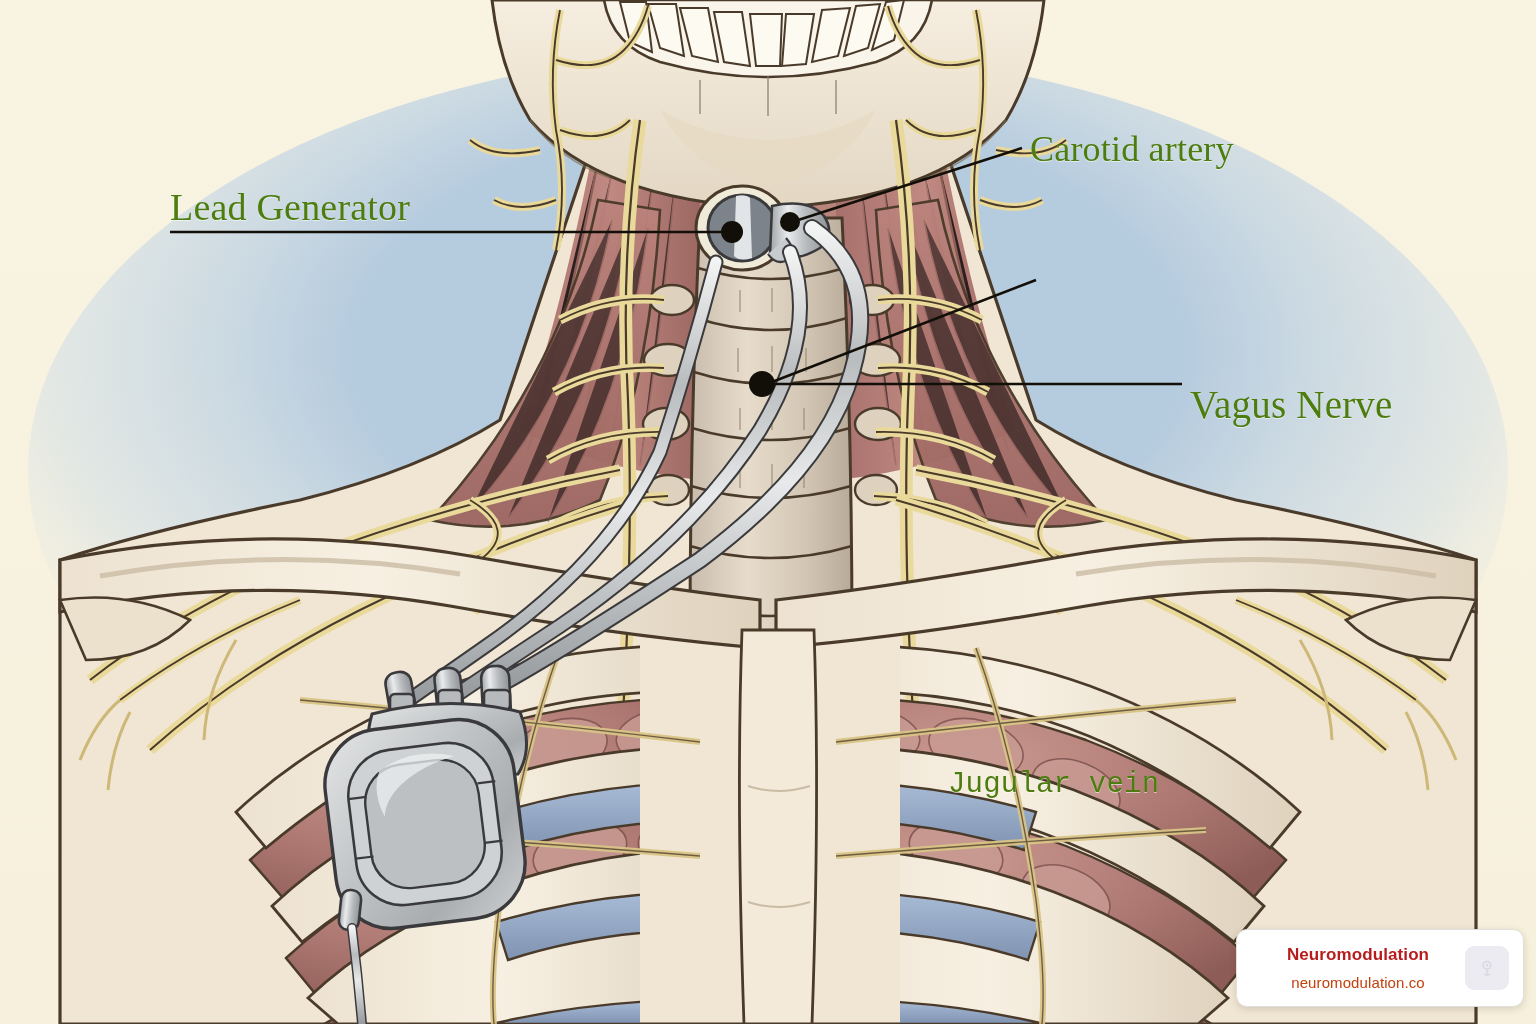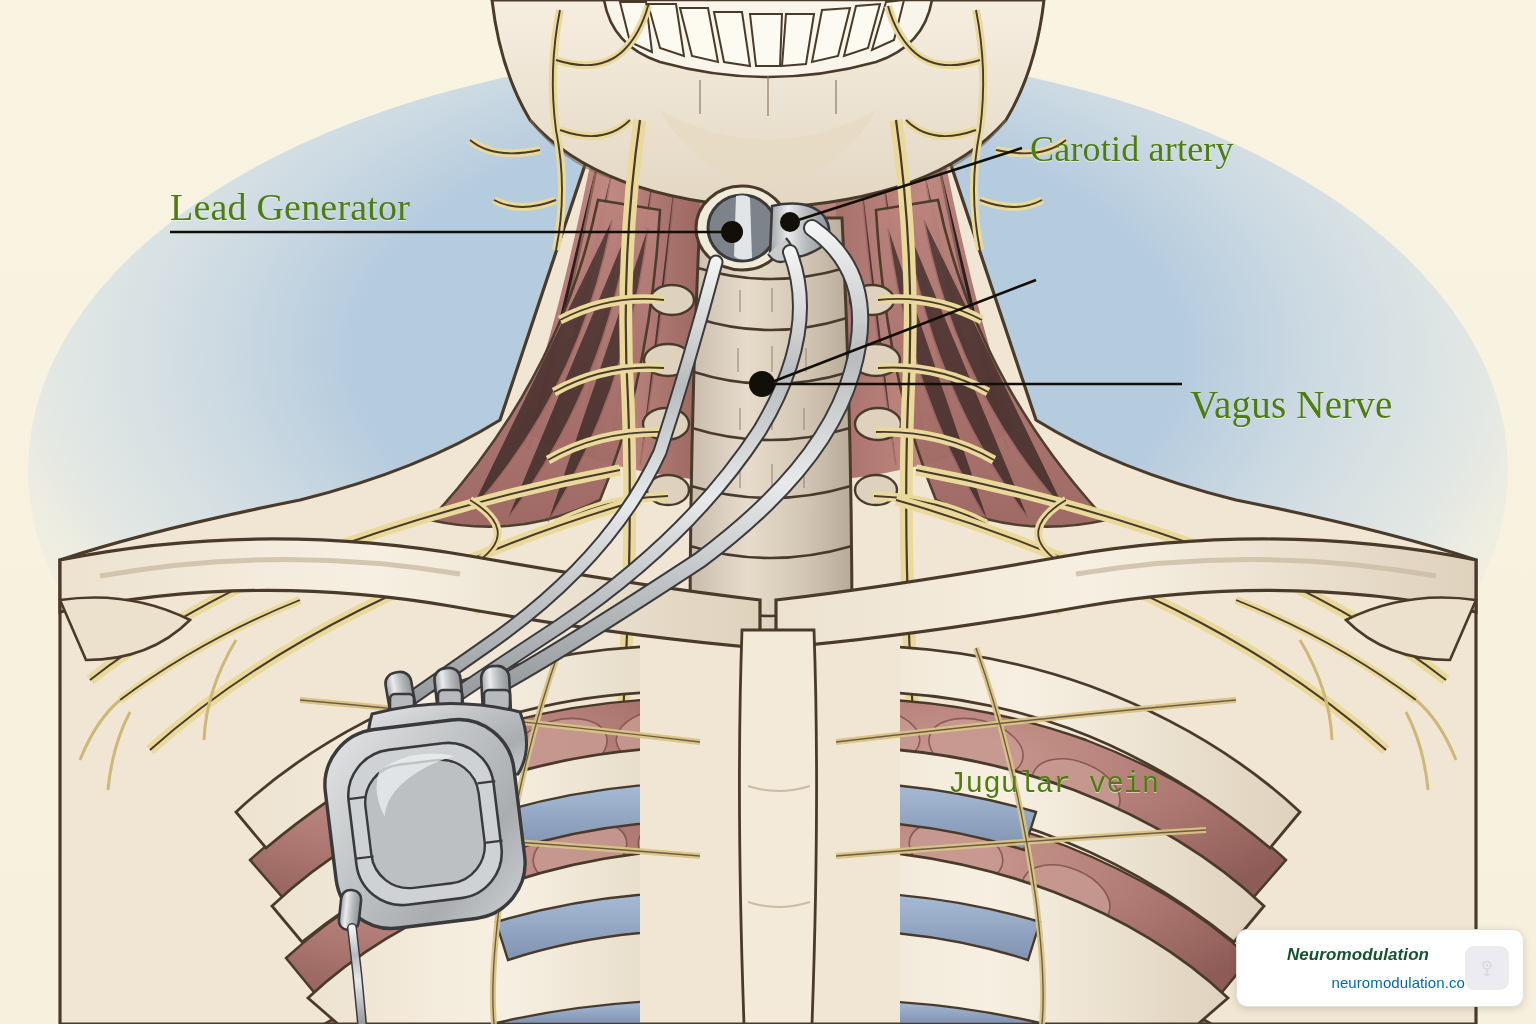--- a/index.html
+++ b/index.html
@@ -33,22 +33,22 @@
     width:288px; height:78px;
     background:#ffffff;
     border:1px solid #e2e0da;
     border-radius:11px;
     box-shadow:0 2px 7px rgba(60,50,30,.17);
     display:flex; align-items:center; padding:0 14px;
     box-sizing:border-box;
     font-family:"Liberation Sans","DejaVu Sans",sans-serif;
   }
   #wm-text{flex:1; text-align:center; line-height:1.25; overflow:hidden;}
-  #wm-title{font-size:17px;font-weight:bold;color:#14532d;letter-spacing:.1px;font-style:italic;}
-  #wm-url{font-size:15px;color:#0369a1;margin-top:9px;letter-spacing:.1px;text-align:right;}
+  #wm-title{font-size:17px;font-weight:bold;color:#b91c1c;letter-spacing:.1px;}
+  #wm-url{font-size:15px;color:#c2410c;margin-top:9px;letter-spacing:.1px;}
   #wm-badge{
     width:44px;height:44px;border-radius:9px;background:#ecebf1;
     flex:0 0 44px;display:flex;align-items:center;justify-content:center;
   }
 </style>
 </head>
 <body>
 
 <div id="stage">
 

